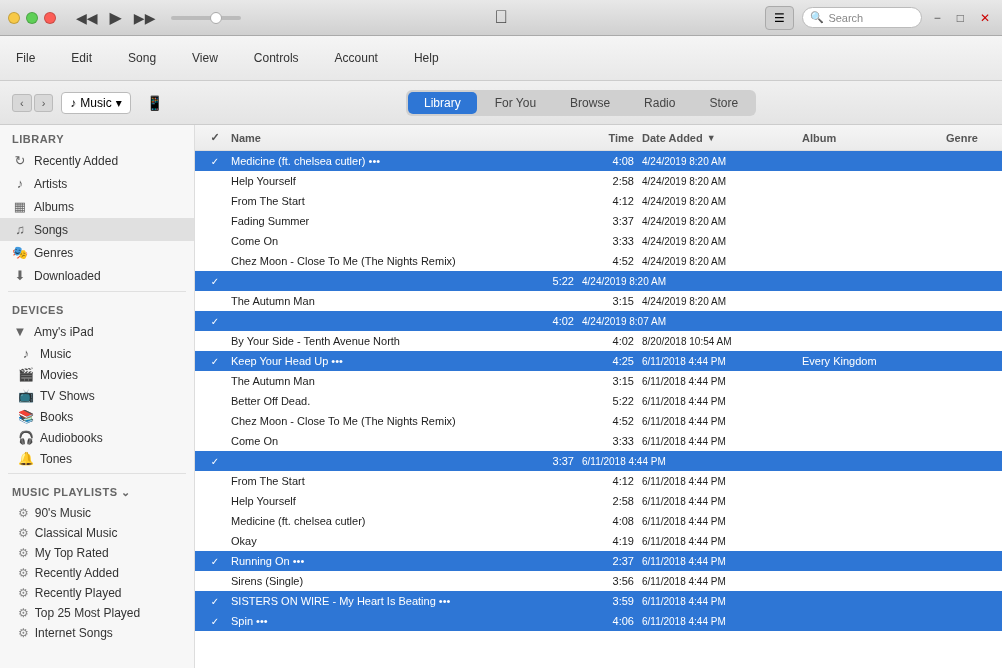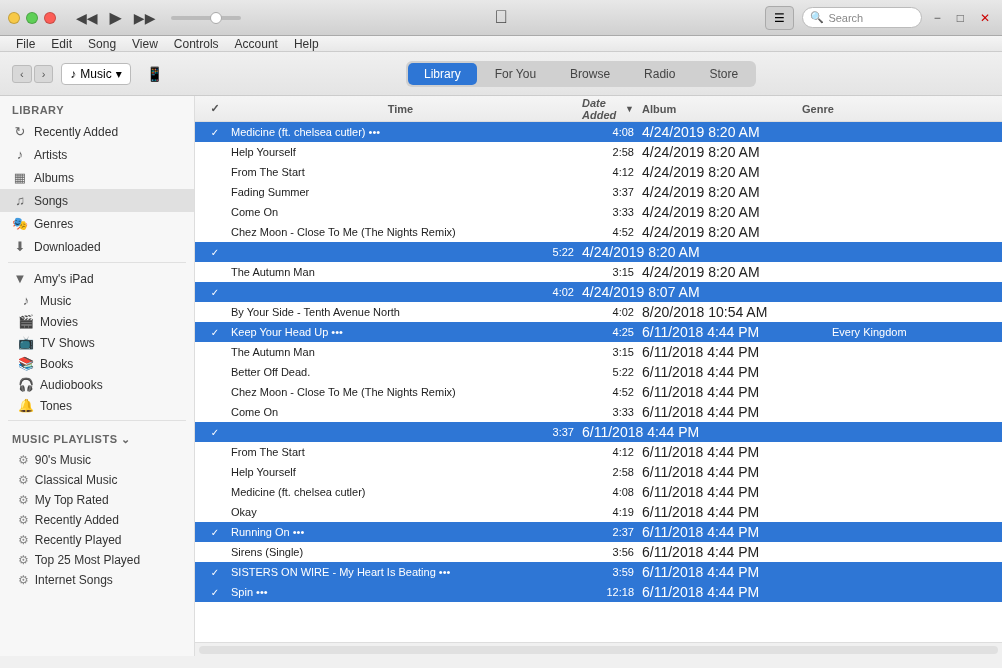--- a/index.html
+++ b/index.html
@@ -26,26 +26,26 @@
     .volume-thumb { position: absolute; top: -4px; left: 55%; width: 12px; height: 12px; background: white; border: 1px solid #aaa; border-radius: 50%; }
     .apple-logo { position: absolute; left: 50%; transform: translateX(-50%); font-size: 18px; color: #444; }
     .titlebar-right { margin-left: auto; display: flex; align-items: center; gap: 8px; }
     .list-btn { background: #d0d0d0; border: 1px solid #aaa; border-radius: 4px; padding: 4px 8px; cursor: pointer; font-size: 12px; }
     .search-box { background: white; border: 1px solid #bbb; border-radius: 12px; padding: 3px 8px; width: 120px; display: flex; align-items: center; gap: 4px; font-size: 11px; color: #888; }
     .win-btn { background: none; border: none; cursor: pointer; font-size: 12px; color: #555; padding: 0 4px; }
 
     
     .menubar {
       background: linear-gradient(to bottom, #f5f5f5, #e8e8e8);
-      height: 16px;
+      height: 45px;
       display: flex;
       align-items: center;
       padding: 0 8px;
       border-bottom: 1px solid #ccc;
-      gap: 0;
+      gap: 20px;
     }
     .menu-item { padding: 3px 8px; cursor: pointer; border-radius: 3px; color: #333; font-size: 12px; }
 
     
     .navbar {
       background: linear-gradient(to bottom, #f0f0f0, #e4e4e4);
       height: 44px;
       display: flex;
       align-items: center;
       padding: 0 12px;
@@ -105,45 +105,45 @@
       height: 26px;
       align-items: center;
       font-size: 11px;
       color: #555;
       font-weight: 600;
       user-select: none;
       flex-shrink: 0;
     }
     .col-check { text-align: center; }
     .col-name { padding-left: 4px; }
-    .col-time { text-align: center; }
-    .col-date { padding-left: 8px; display: flex; align-items: center; gap: 4px; font-style: italic; }
+    .col-time { text-align: right; }
+    .col-date { padding-left: 8px; display: flex; align-items: center; gap: 4px; }
     .col-album { padding-left: 8px; }
-    .col-genre { padding-left: 8px; }
+    .col-genre { padding-left: 8px; margin-left: 24px; }
     .sort-arrow { font-size: 9px; }
 
     
     .table-body { flex: 1; overflow-y: auto; }
     .table-row {
       display: grid;
       grid-template-columns: 24px 1fr 60px 160px 120px 80px;
       height: 20px;
       align-items: center;
       padding: 0 8px;
       font-size: 11px;
       color: #222;
       cursor: pointer;
     }
     .table-row.selected { background: #2e76d5; color: white; }
     .table-row.selected .row-check { color: white; }
     .row-check { text-align: center; font-size: 10px; color: #2e76d5; }
     .row-name { overflow: hidden; text-overflow: ellipsis; white-space: nowrap; padding-left: 4px; }
     .row-time { text-align: right; font-variant-numeric: tabular-nums; }
-    .row-date { padding-left: 8px; font-size: 14px; white-space: nowrap; }
-    .row-album { padding-left: 8px; overflow: hidden; text-overflow: ellipsis; white-space: nowrap; margin-left: 30px; }
+    .row-date { padding-left: 8px; font-size: 10px; white-space: nowrap; }
+    .row-album { padding-left: 8px; overflow: hidden; text-overflow: ellipsis; white-space: nowrap; }
     .row-genre { padding-left: 8px; }
 
     
     .table-body::-webkit-scrollbar { width: 8px; }
     .table-body::-webkit-scrollbar-track { background: #f0f0f0; }
     .table-body::-webkit-scrollbar-thumb { background: #bbb; border-radius: 4px; }
     .sidebar::-webkit-scrollbar { width: 6px; }
     .sidebar::-webkit-scrollbar-track { background: #f7f7f7; }
     .sidebar::-webkit-scrollbar-thumb { background: #ccc; border-radius: 3px; }
 
@@ -253,20 +253,21 @@
       <span class="sidebar-icon">🎭</span>
       <span>Genres</span>
     </div>
     <div class="sidebar-item">
       <span class="sidebar-icon">⬇</span>
       <span>Downloaded</span>
     </div>
 
     <div class="sidebar-divider"></div>
 
+    <div class="sidebar-section-header">Devices</div>
     <div class="sidebar-item">
       <span class="sidebar-icon">▼</span>
       <span>Amy's iPad</span>
     </div>
     <div class="sidebar-playlist-item">
       <span class="sidebar-icon">♪</span>
       <span>Music</span>
     </div>
     <div class="sidebar-playlist-item">
       <span class="sidebar-icon">🎬</span>
@@ -322,20 +323,21 @@
     <div class="sidebar-playlist-item">
       <span class="gear-icon">⚙</span>
       <span>Internet Songs</span>
     </div>
   </div>
 
   <div class="content">
 
     <div class="table-header">
       <div class="col-check">✓</div>
+      <div class="col-name">Name</div>
       <div class="col-time">Time</div>
       <div class="col-date">Date Added <span class="sort-arrow">▼</span></div>
       <div class="col-album">Album</div>
       <div class="col-genre">Genre</div>
     </div>
 
     <div class="table-body" id="table-body">
     <div class="table-row selected">
     <div class="row-check">✓</div>
     <div class="row-name">Medicine (ft. chelsea cutler) •••</div>
@@ -513,21 +515,21 @@
     <div class="row-check">✓</div>
     <div class="row-name">SISTERS ON WIRE - My Heart Is Beating •••</div>
     <div class="row-time">3:59</div>
     <div class="row-date">6/11/2018 4:44 PM</div>
     <div class="row-album"></div>
     <div class="row-genre"></div>
   </div>
         <div class="table-row selected">
     <div class="row-check">✓</div>
     <div class="row-name">Spin •••</div>
-    <div class="row-time">12:18</div>
+    <div class="row-time">4:06</div>
     <div class="row-date">6/11/2018 4:44 PM</div>
     <div class="row-album"></div>
     <div class="row-genre"></div>
   </div>
       </div>
 
     <div class="bottom-bar">
       <div class="hscrollbar"></div>
     </div>
   </div>

